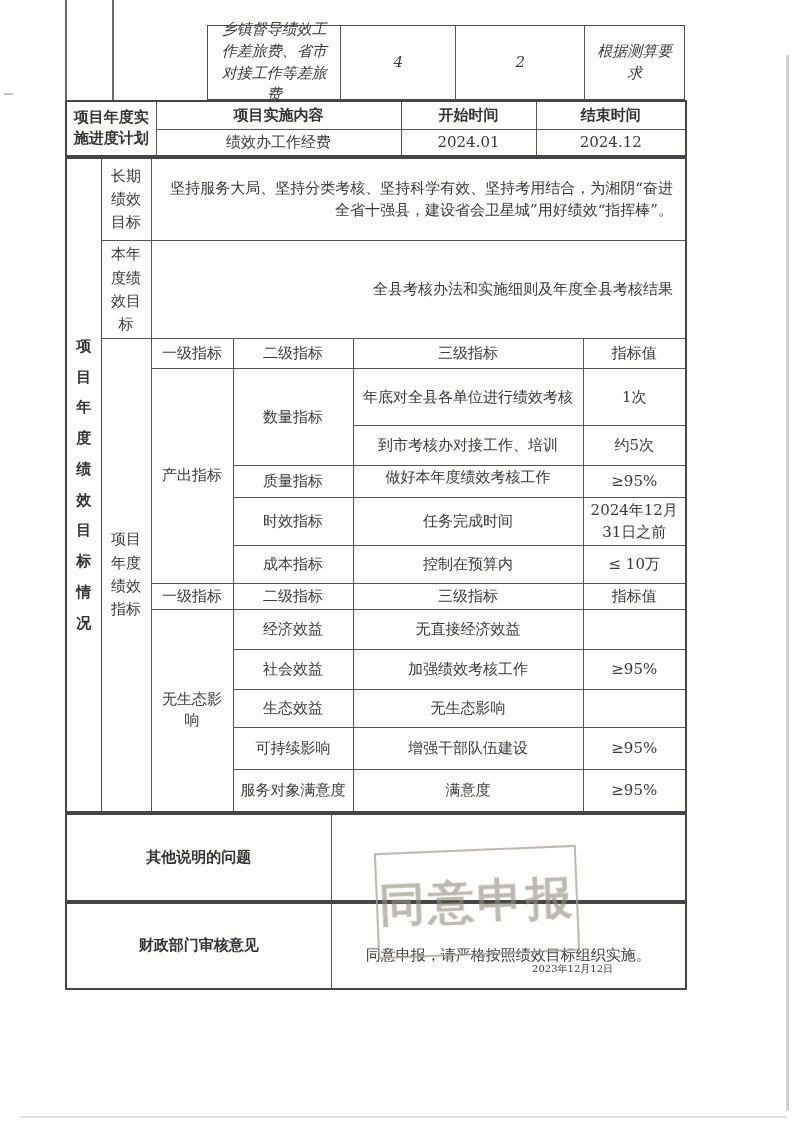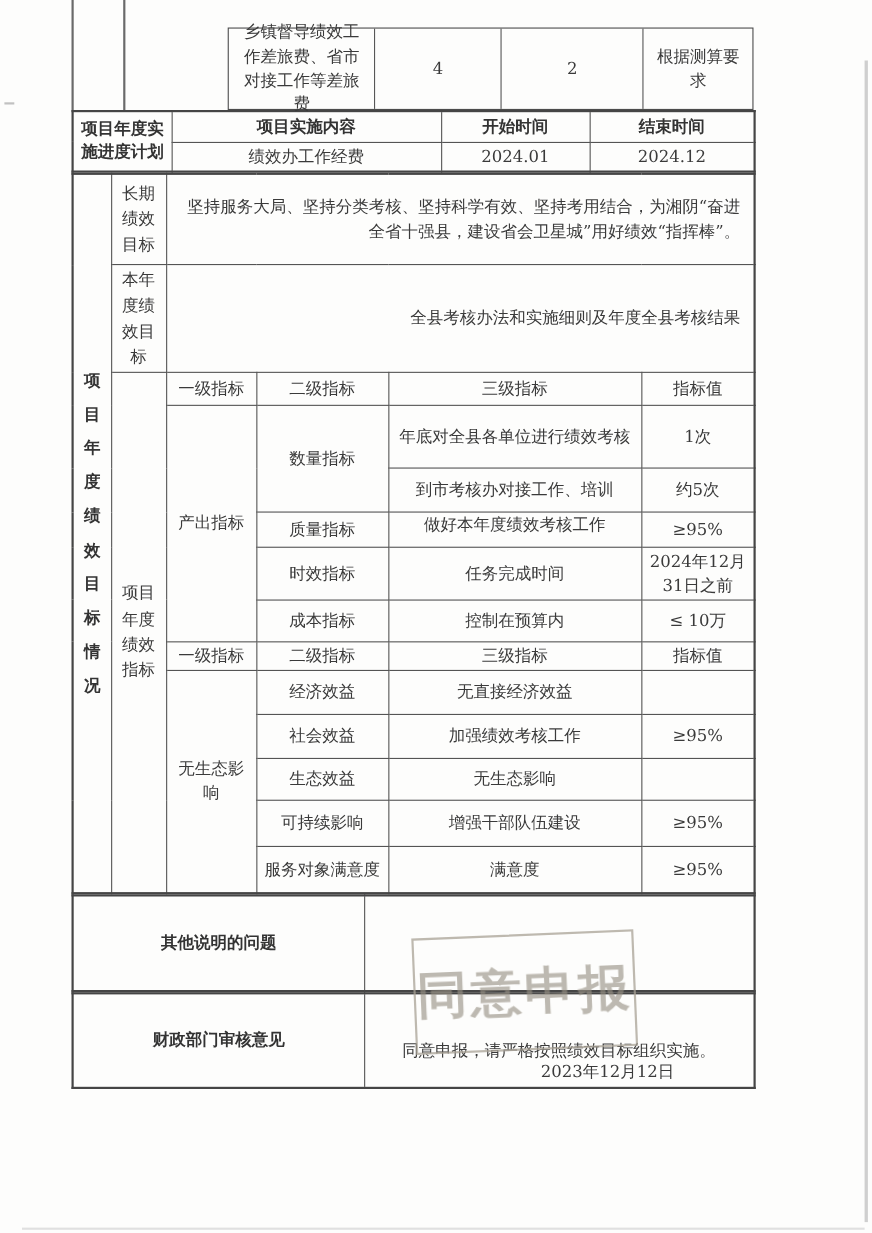--- a/index.html
+++ b/index.html
@@ -14,21 +14,21 @@
   .sheet{position:absolute;left:65px;top:0;width:620px;}
 
   
   .sec1{position:relative;width:620px;height:100px;}
   .vline{position:absolute;top:0;width:1.5px;background:#6a6a6a;}
   .sec1 .box{
     position:absolute;left:142px;top:25px;width:478px;height:75px;
     border:1.8px solid #4c4c4c;display:flex;box-sizing:border-box;
   }
   .sec1 .box .c{border-left:1.4px solid #575757;display:flex;align-items:center;justify-content:center;
-    text-align:center;font-size:15px;line-height:1.45;box-sizing:border-box;padding:2px 8px;}
+    text-align:center;font-size:15px;line-height:1.45;box-sizing:border-box;padding:2px 8px;font-style:italic;}
   .sec1 .box .c:first-child{border-left:none;}
 
   
   table{border-collapse:collapse;table-layout:fixed;width:620px;}
   td{
     border:1.3px solid #545454;
     text-align:center;vertical-align:middle;
     font-size:15px;line-height:1.42;
     padding:2px 6px;box-sizing:border-box;
     overflow:hidden;
@@ -39,21 +39,21 @@
 
   
   .v1{width:17px;margin:0 auto;word-break:break-all;line-height:2.05;font-size:15px;}
   .v2{width:34px;margin:0 auto;word-break:break-all;line-height:1.55;font-size:15px;}
 
   .clip2{height:27px;overflow:hidden;line-height:19px;}
 
   
   .fin-content{position:relative;}
   .fin-opinion{position:absolute;left:0;right:0;top:41px;text-align:center;font-size:15px;}
-  .fin-date{position:absolute;right:72px;bottom:2px;font-size:15px;}
+  .fin-date{position:absolute;right:72px;bottom:12px;font-size:10px;}
 
   
   .stamp{
     position:absolute;left:376px;top:849px;width:198px;height:102px;
     border:2.5px solid rgba(168,162,150,.75);
     transform:rotate(-2.4deg);
     display:flex;align-items:center;justify-content:center;
     pointer-events:none;
   }
   .stamp span{

